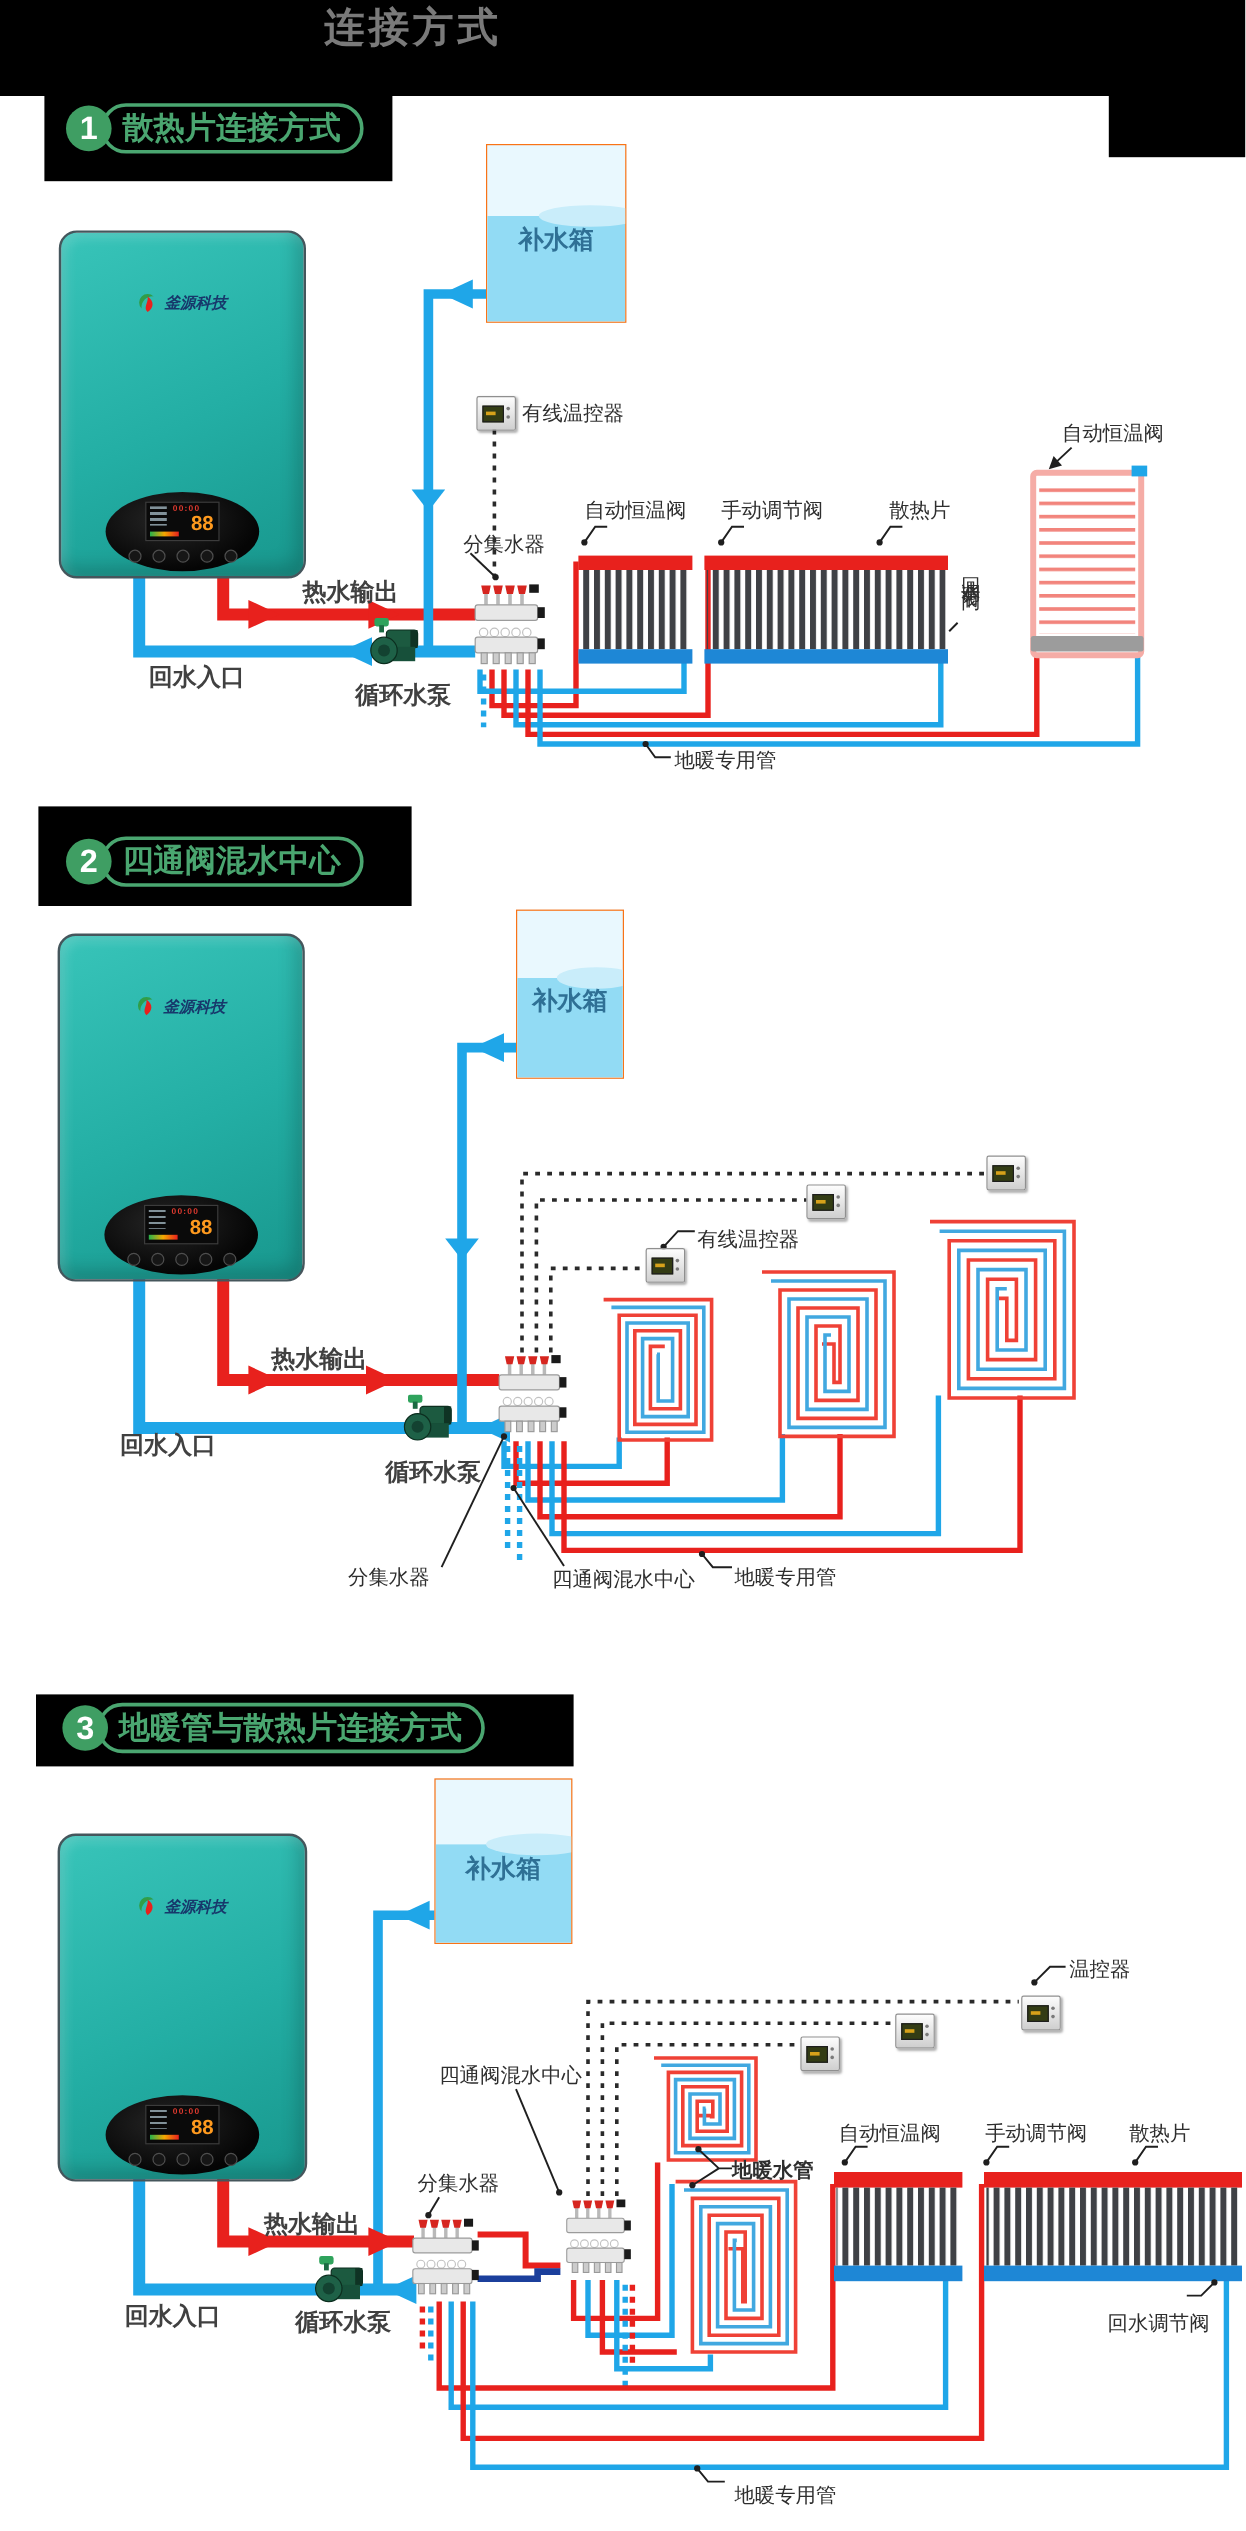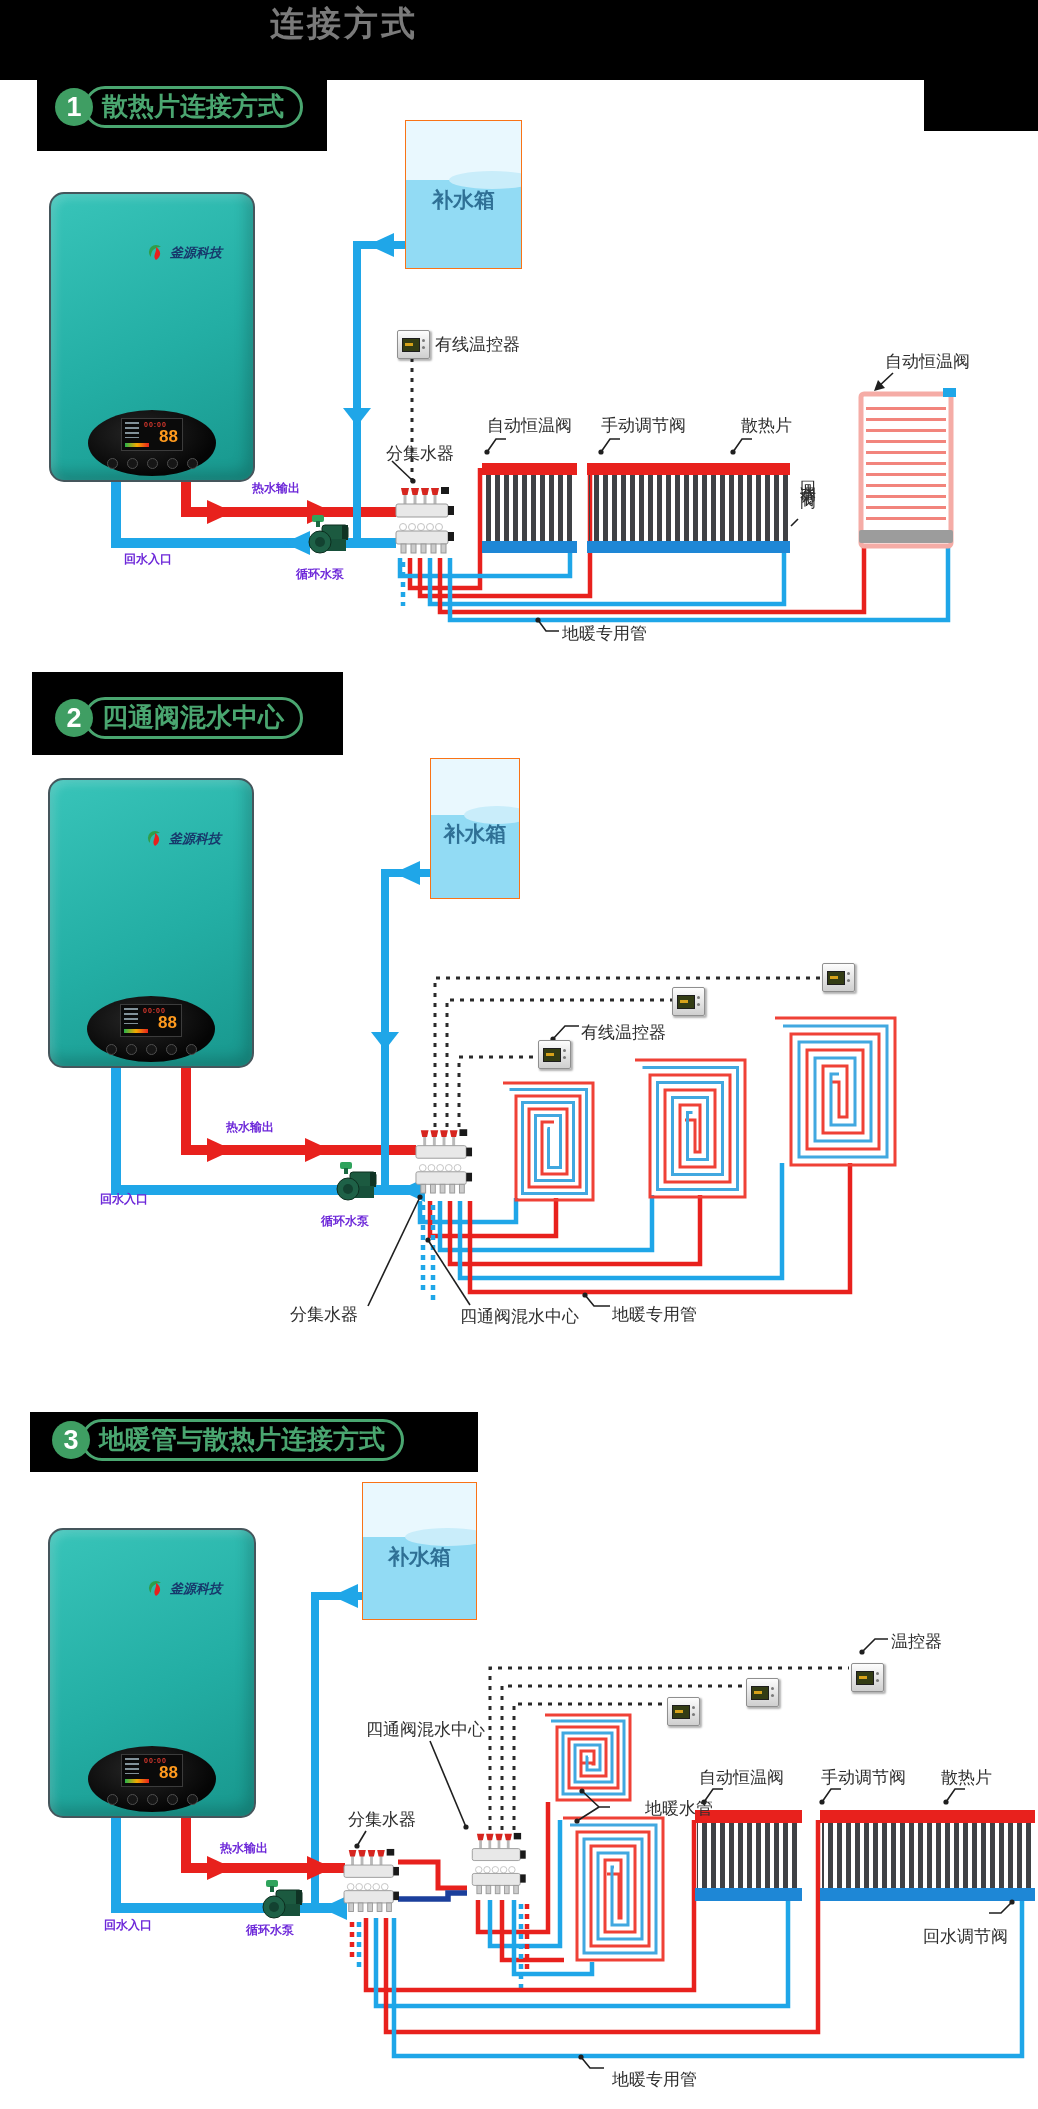--- a/index.html
+++ b/index.html
@@ -29,21 +29,21 @@
   .d-red{stroke:#e8211d;stroke-width:4.5;fill:none;stroke-dasharray:5 5;}
   .coil-red{stroke:#ef4136;stroke-width:3;fill:none;}
   .coil-blue{stroke:#41a8e0;stroke-width:3;fill:none;}
   .ldr{stroke:#1f1f1f;stroke-width:1.6;fill:none;}
   .dot{fill:#1f1f1f;}
   .ar-red{fill:#e8211d;} .ar-blue{fill:#1fa6e8;}
   
   .boiler{position:absolute;border-radius:15px;z-index:10;border:2px solid #45565c;
     background:linear-gradient(155deg,#38c4b9 0%,#23aea4 55%,#18978d 100%);
     box-shadow:inset -6px -8px 14px rgba(0,0,0,.18), inset 4px 4px 10px rgba(255,255,255,.18);}
-  .boiler-logo{position:absolute;top:50px;left:0;width:100%;display:flex;justify-content:center;align-items:center;gap:5px;padding-left:33px;}
+  .boiler-logo{position:absolute;top:50px;left:0;width:100%;display:flex;justify-content:center;align-items:center;gap:5px;}
   .boiler-brand{color:#17386b;font-size:13px;font-weight:bold;font-style:italic;}
   .panel{position:absolute;left:50%;transform:translateX(-50%);bottom:4px;width:128px;height:66px;
     background:radial-gradient(ellipse at 40% 35%,#262626,#050505 70%);border-radius:50%;}
   .screen{position:absolute;left:33px;top:8px;width:60px;height:31px;background:#0a0a0a;
     border:1px solid #3c3c3c;border-radius:0;overflow:hidden;}
   .scr-time{position:absolute;left:22px;top:2px;color:#e03a2f;font-size:7px;font-weight:bold;letter-spacing:1px;}
   .scr-temp{position:absolute;right:4px;top:8px;color:#ff9a1e;font-size:17px;font-weight:bold;}
   .scr-bar{position:absolute;left:3px;bottom:3px;width:24px;height:4px;
     background:linear-gradient(90deg,#27b24a,#f5a800,#e8211d);}
   .scr-menu{position:absolute;left:3px;top:3px;width:14px;height:16px;
@@ -58,21 +58,21 @@
     color:#2f7095;font-size:21px;font-weight:bold;z-index:11;}
   
   .thermo{position:absolute;width:31px;height:27px;border:1px solid #8f8f8f;border-radius:2px;z-index:10;
     background:linear-gradient(#fdfdfd,#cfcfcf);box-shadow:1.5px 1.5px 2px rgba(0,0,0,.3);}
   .thermo:after{content:'';position:absolute;right:4px;top:8px;width:3px;height:3px;border-radius:50%;
     background:#7a7a7a;box-shadow:0 7px 0 #7a7a7a;}
   .scr2{position:absolute;left:4px;top:7px;width:16px;height:12px;background:#333c14;border:1px solid #1d1d1d;}
   .scr2 b{position:absolute;left:2px;top:4px;width:8px;height:3px;background:#d7a21a;}
   
   .lb{position:absolute;font-size:17px;color:#2e2e2e;white-space:nowrap;z-index:12;}
-  .lb-b{font-weight:bold;font-size:12px;color:#6d28d9;}
+  .lb-b{font-weight:bold;font-size:20px;color:#404040;}
   .lb-v{writing-mode:vertical-rl;letter-spacing:3px;font-size:16px;}
 </style>
 </head>
 <body>
 
 <div id="stage">
 
   <div class="blk" style="left:0;top:0;width:1038px;height:80px;"></div>
   <div class="blk" style="left:924px;top:80px;width:114px;height:51px;"></div>
   <div class="blk" style="left:37px;top:80px;width:290px;height:71px;"></div>
@@ -458,20 +458,20 @@
   <div class="lb" style="left:290px;top:1303px;">分集水器</div>
   <div class="lb" style="left:460px;top:1305px;">四通阀混水中心</div>
   <div class="lb" style="left:612px;top:1303px;">地暖专用管</div>
 
   <div class="lb lb-b" style="left:220px;top:1840px;">热水输出</div>
   <div class="lb lb-b" style="left:104px;top:1917px;">回水入口</div>
   <div class="lb lb-b" style="left:246px;top:1922px;">循环水泵</div>
   <div class="lb" style="left:891px;top:1630px;">温控器</div>
   <div class="lb" style="left:366px;top:1718px;">四通阀混水中心</div>
   <div class="lb" style="left:348px;top:1808px;">分集水器</div>
-  <div class="lb" style="left:645px;top:1797px;">地暖水管</div>
+  <div class="lb" style="left:610px;top:1797px;font-weight:bold;">地暖水管</div>
   <div class="lb" style="left:699px;top:1766px;">自动恒温阀</div>
   <div class="lb" style="left:821px;top:1766px;">手动调节阀</div>
   <div class="lb" style="left:941px;top:1766px;">散热片</div>
   <div class="lb" style="left:923px;top:1925px;">回水调节阀</div>
   <div class="lb" style="left:612px;top:2068px;">地暖专用管</div>
 
 </div>
 
 </body></html>

